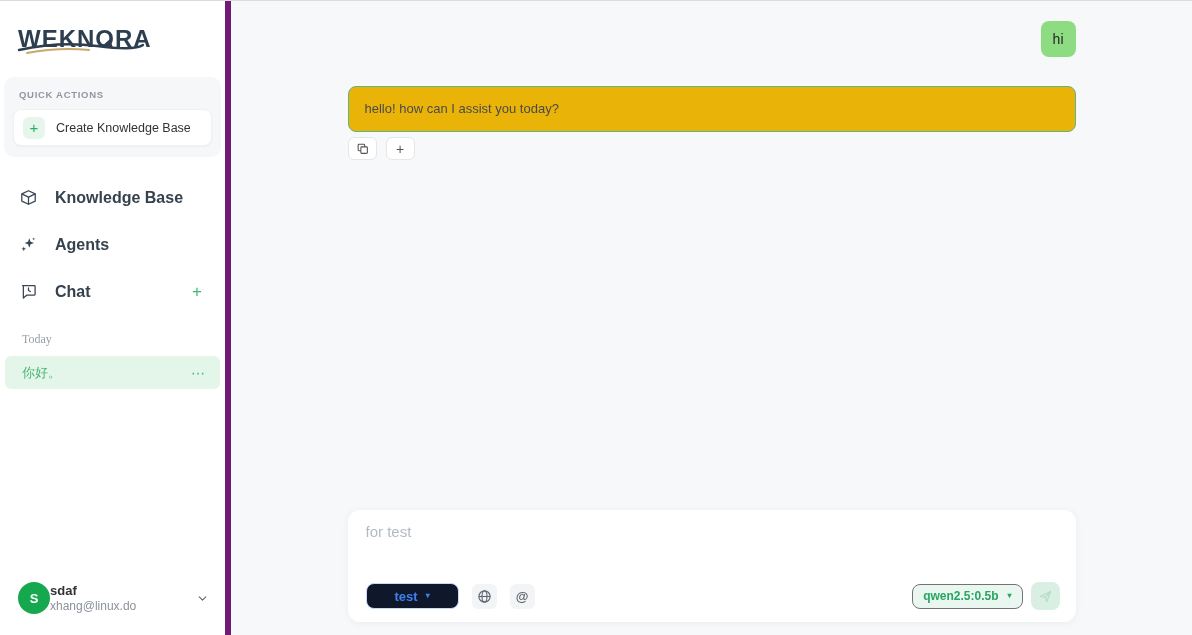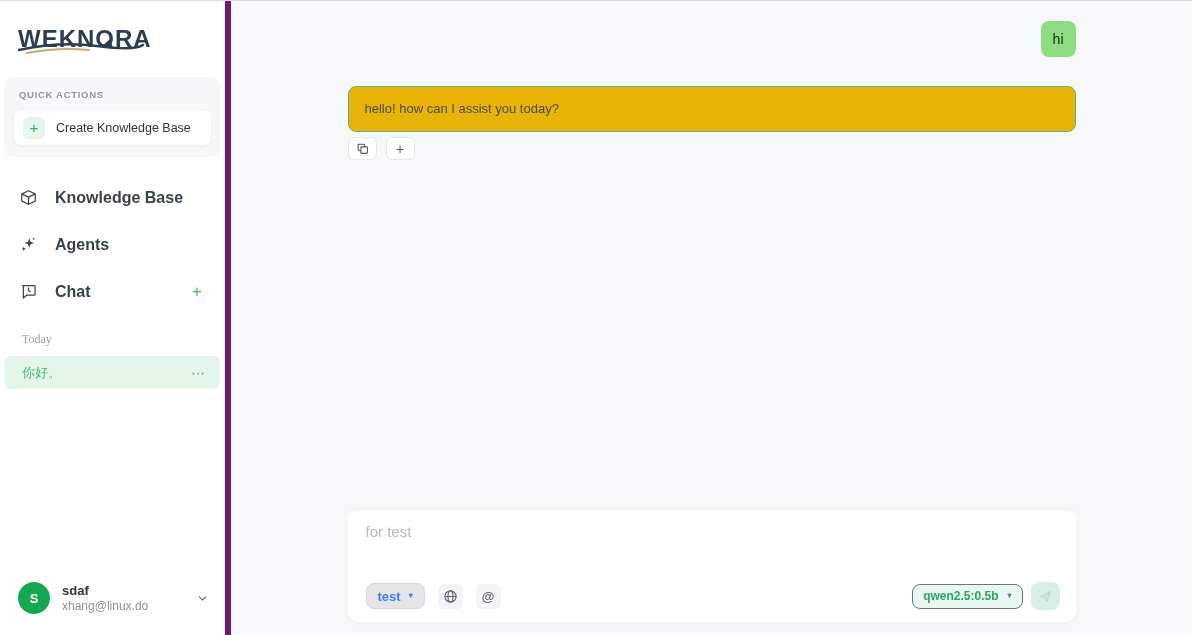--- a/index.html
+++ b/index.html
@@ -35,21 +35,21 @@
   .today { margin:17px 0 9px 22px; font-family:"Liberation Serif", serif; font-size:12px; color:#98a0a8; }
   .history-item { margin:0 5px; height:33px; background:#e4f5ea; border-radius:6px; display:flex;
                   align-items:center; padding:0 14px 0 17px; color:#4ab576; font-size:13px; cursor:pointer; }
   .dots { margin-left:auto; font-size:14px; letter-spacing:1px; color:#4ab576; }
 
   .sidebar-spacer { flex:1; }
 
   .user-row { display:flex; align-items:center; padding:0 16px 0 18px; height:58px; margin-bottom:8px; cursor:pointer; }
   .avatar { width:32px; height:32px; border-radius:50%; background:#16a84f; color:#fff; font-weight:700;
             font-size:13px; display:flex; align-items:center; justify-content:center; flex:none; }
-  .user-meta { margin-left:12px; min-width:0; }
+  .user-meta { min-width:0; }
   .user-name { font-size:13px; font-weight:700; color:#333; }
   .user-email { font-size:12px; color:#8b919b; margin-top:1px; }
   .chevron { margin-left:auto; color:#5f6670; }
 
   
   .main { flex:1; display:flex; min-width:0; }
   .chat-col { width:728px; margin:0 auto; display:flex; flex-direction:column; height:100%; }
 
   .bubble-user { align-self:flex-end; margin-top:20px; margin-right:0; background:#8edc82; color:#262626;
                  padding:9px 12px; border-radius:8px; font-size:14px; line-height:18px; }
@@ -62,21 +62,21 @@
   .action-btn svg { color:#555; }
 
   .flex-spacer { flex:1; }
 
   .composer { background:#fff; border-radius:12px; box-shadow:0 1px 8px rgba(0,0,0,.05); margin-bottom:13px;
               height:112px; padding:13px 16px 12px 18px; display:flex; flex-direction:column; }
   .composer textarea { border:none; outline:none; resize:none; flex:1; font-size:15px; color:#333;
                        font-family:"Liberation Sans", sans-serif; background:transparent; }
   .composer textarea::placeholder { color:#b3bac3; }
   .composer-bar { display:flex; align-items:center; gap:13px; }
-  .kb-pill { background:#e5e5e5; border:1px solid #c6dbf8; border-radius:8px; height:26px; padding:0 11px;
+  .kb-pill { background:#0f172a; border:1px solid #c6dbf8; border-radius:8px; height:26px; padding:0 28px;
              color:#4080ee; font-weight:700; font-size:13px; display:flex; align-items:center; gap:8px;
              cursor:pointer; font-family:inherit; }
   .caret { font-size:8px; line-height:1; }
   .icon-btn { width:25px; height:25px; background:#f3f4f6; border:none; border-radius:6px; color:#5f6670;
               display:flex; align-items:center; justify-content:center; font-size:13px; font-weight:700;
               cursor:pointer; font-family:inherit; }
   .bar-right { margin-left:auto; display:flex; align-items:center; gap:8px; }
   .model-pill { background:#eaf7f0; border:1px solid #737373; border-radius:8px; height:25px; padding:0 10px;
                 color:#27a661; font-weight:700; font-size:12px; display:flex; align-items:center; gap:9px;
                 cursor:pointer; font-family:inherit; }

